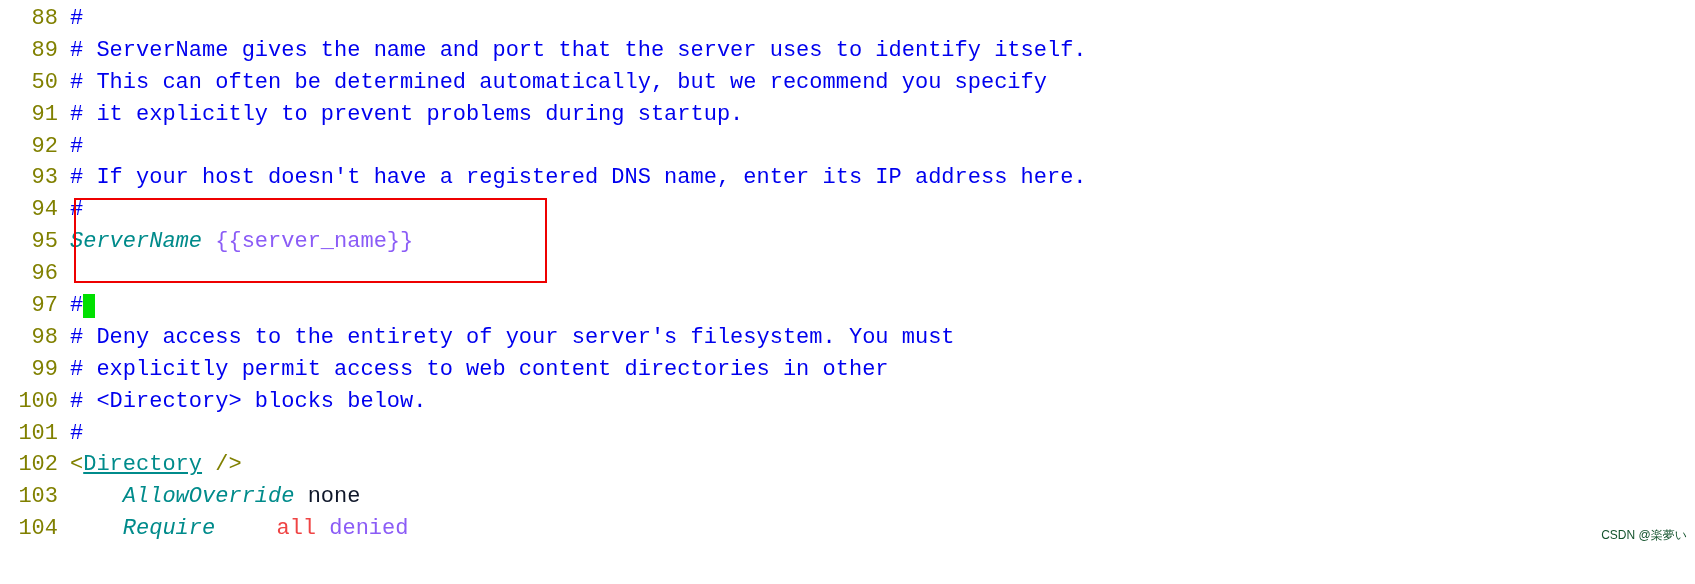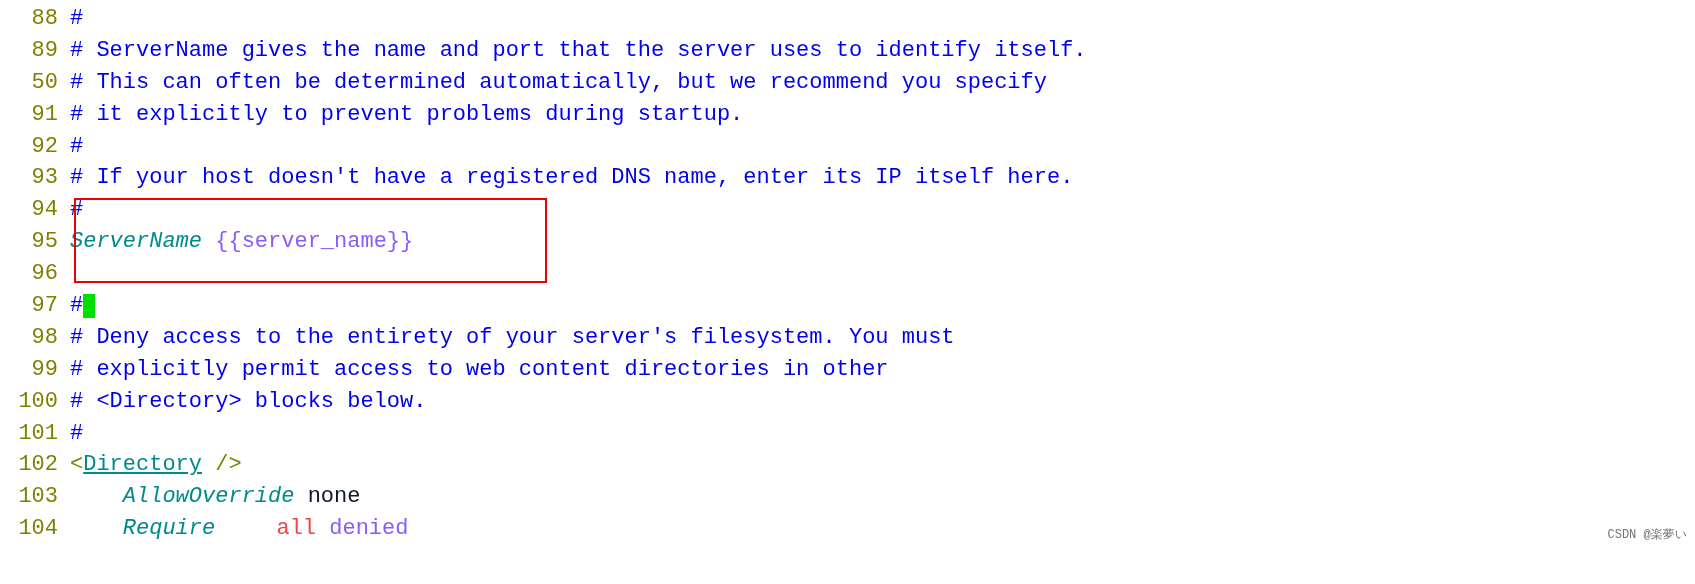--- a/index.html
+++ b/index.html
@@ -38,35 +38,35 @@
     .red-box {
       position: absolute;
       border: 2px solid #ee0000;
       pointer-events: none;
     }
     .watermark {
       position: absolute;
       right: 8px;
       bottom: 4px;
       font-size: 12px;
-      color: #737373;
-      font-family: Liberation Mono, monospace;
+      color: #14532d;
+      font-family: Liberation Sans, sans-serif;
     }
   </style>
 </head>
 <body>
 
 <div class="code-container">
   <div id="lines">
       <div class="line"><span class="lineno">88</span><span class="content"><span class="comment">#</span></span></div>
       <div class="line"><span class="lineno">89</span><span class="content"><span class="comment"># ServerName gives the name and port that the server uses to identify itself.</span></span></div>
       <div class="line"><span class="lineno">50</span><span class="content"><span class="comment"># This can often be determined automatically, but we recommend you specify</span></span></div>
       <div class="line"><span class="lineno">91</span><span class="content"><span class="comment"># it explicitly to prevent problems during startup.</span></span></div>
       <div class="line"><span class="lineno">92</span><span class="content"><span class="comment">#</span></span></div>
-      <div class="line"><span class="lineno">93</span><span class="content"><span class="comment"># If your host doesn't have a registered DNS name, enter its IP itself here.</span></span></div>
+      <div class="line"><span class="lineno">93</span><span class="content"><span class="comment"># If your host doesn't have a registered DNS name, enter its IP address here.</span></span></div>
       <div class="line"><span class="lineno">94</span><span class="content"><span class="comment">#</span></span></div>
       <div class="line"><span class="lineno">95</span><span class="content"><span class="keyword">ServerName</span><span class="plain"> {{server_name}}</span></span></div>
       <div class="line"><span class="lineno">96</span><span class="content"></span></div>
       <div class="line"><span class="lineno">97</span><span class="content"><span class="comment">#</span><span class="cursor"></span></span></div>
       <div class="line"><span class="lineno">98</span><span class="content"><span class="comment"># Deny access to the entirety of your server's filesystem. You must</span></span></div>
       <div class="line"><span class="lineno">99</span><span class="content"><span class="comment"># explicitly permit access to web content directories in other</span></span></div>
       <div class="line"><span class="lineno">100</span><span class="content"><span class="comment"># &lt;Directory&gt; blocks below.</span></span></div>
       <div class="line"><span class="lineno">101</span><span class="content"><span class="comment">#</span></span></div>
       <div class="line"><span class="lineno">102</span><span class="content"><span class="tag-open">&lt;</span><span class="directive-name">Directory</span><span class="tag-open"> /&gt;</span></span></div>
       <div class="line"><span class="lineno">103</span><span class="content"><span class="plain">    </span><span class="keyword">AllowOverride</span><span class="plain"> </span><span class="value-none">none</span></span></div>

